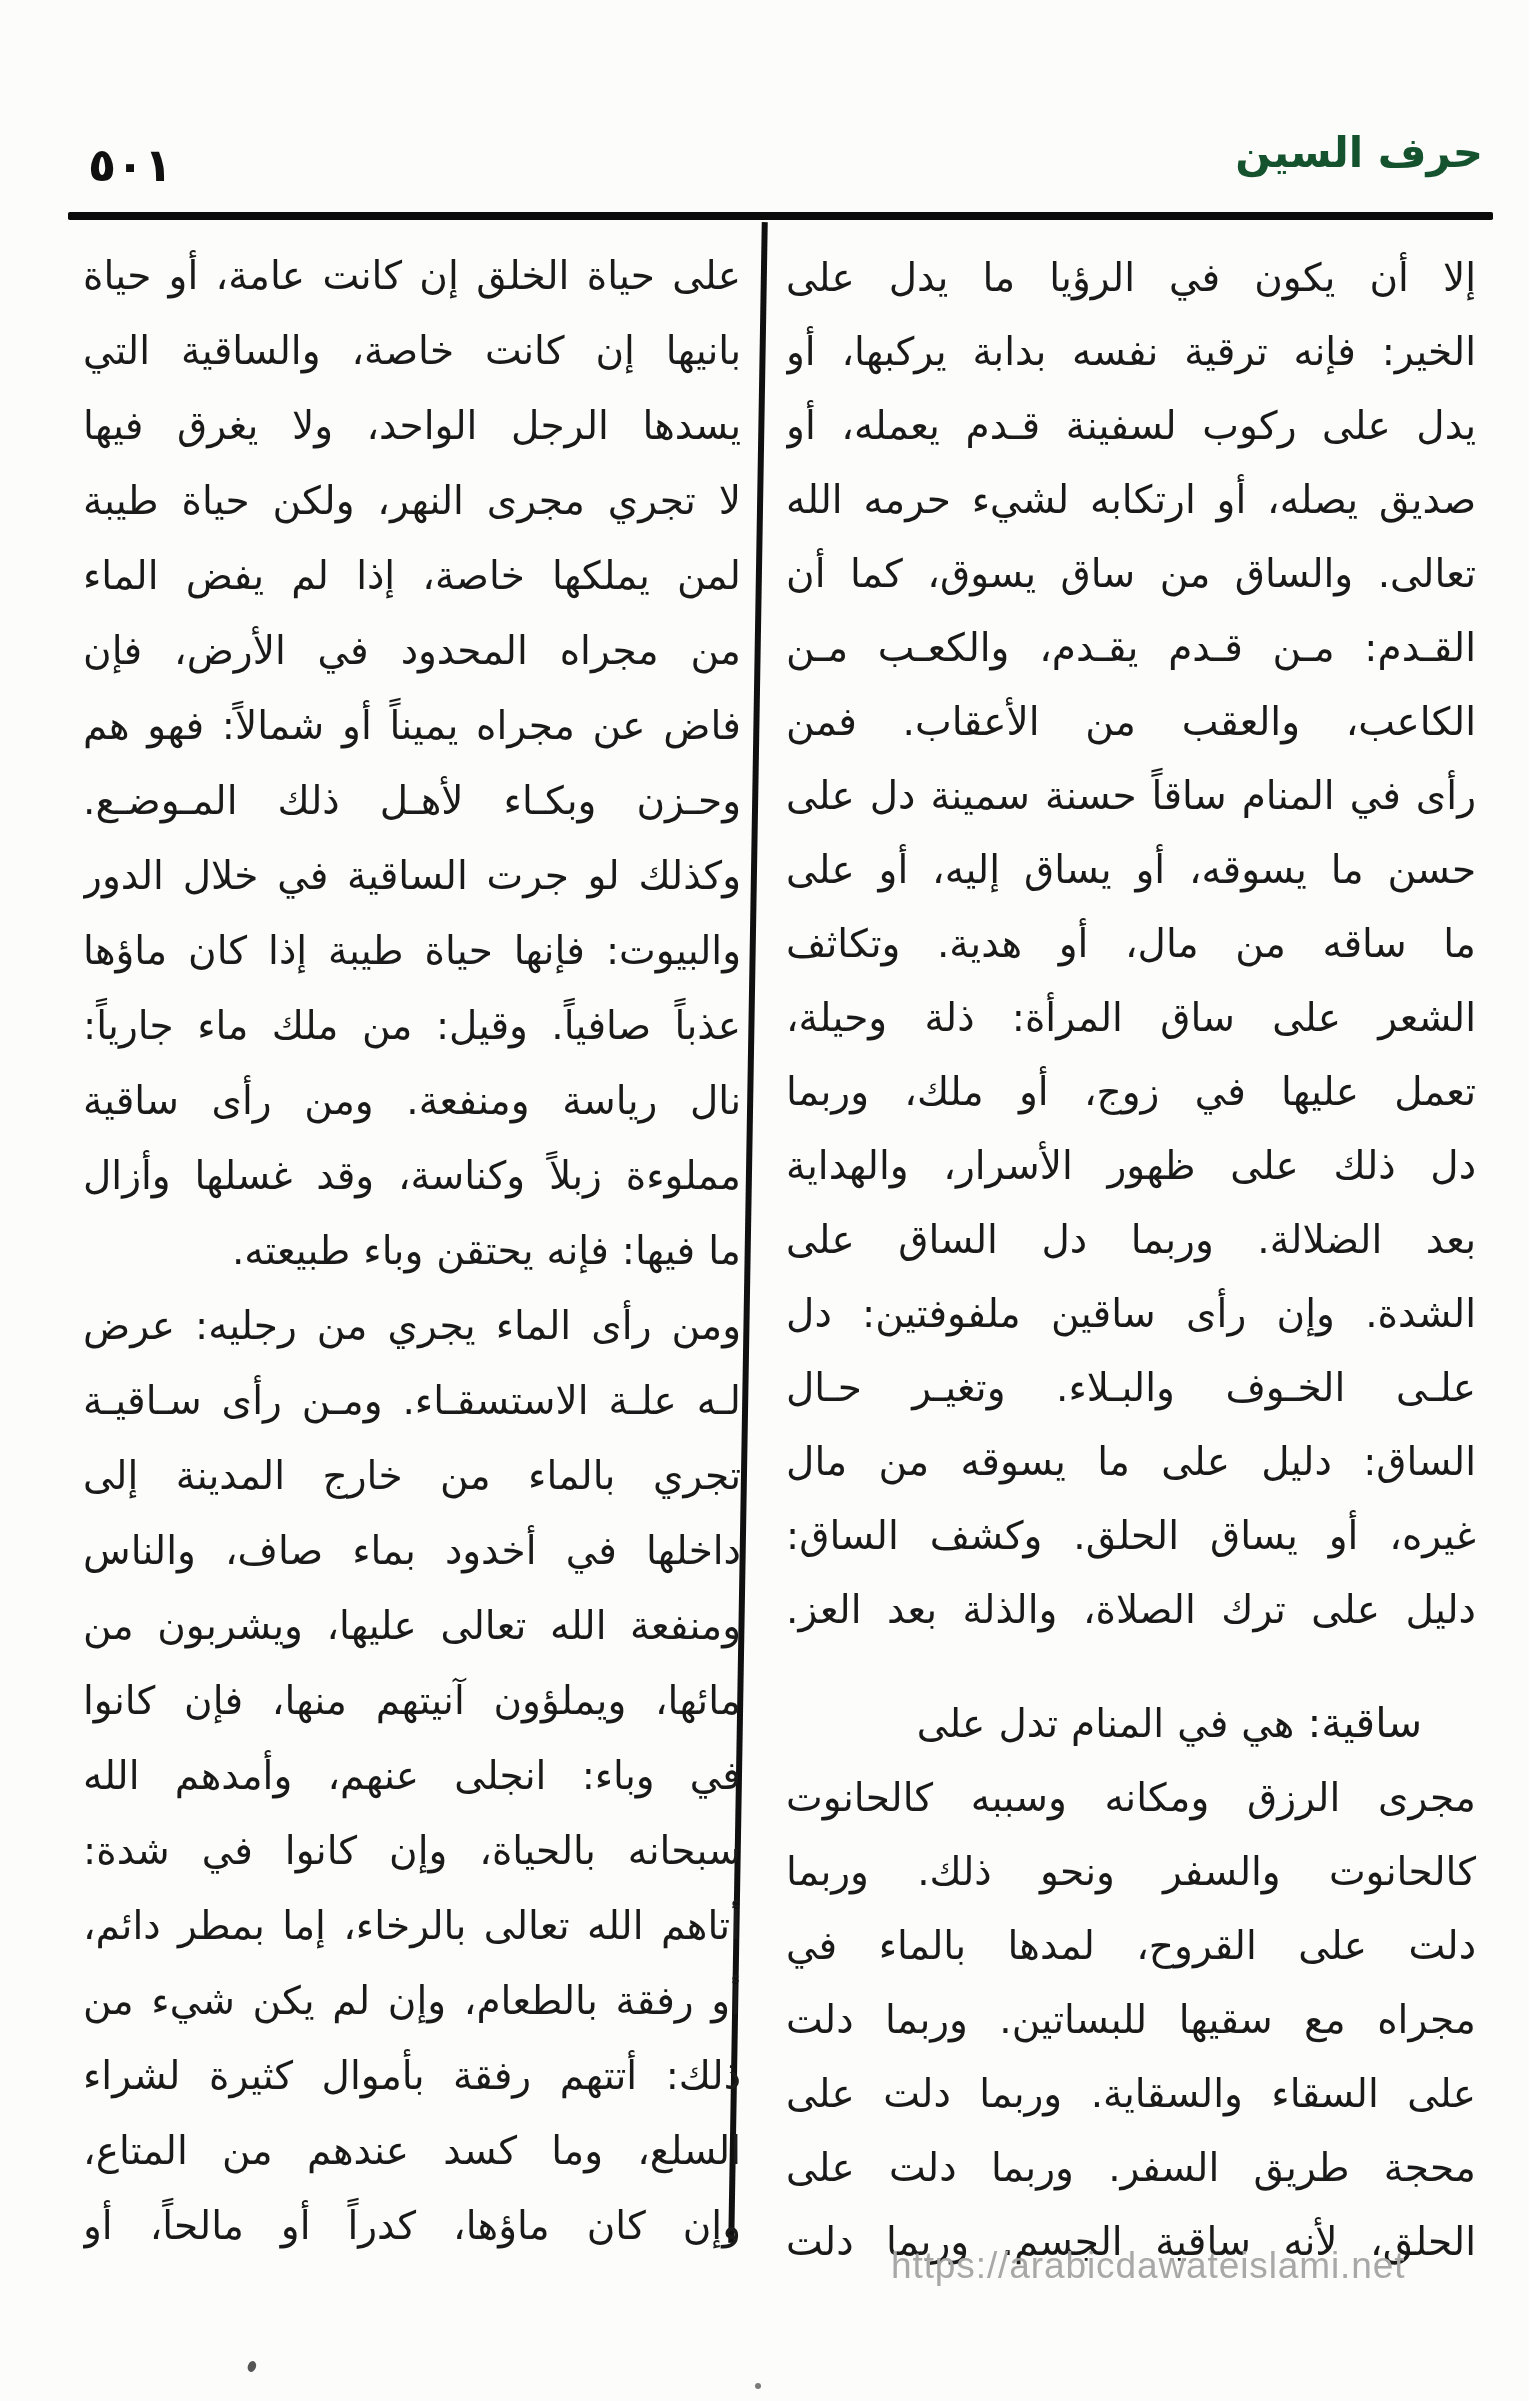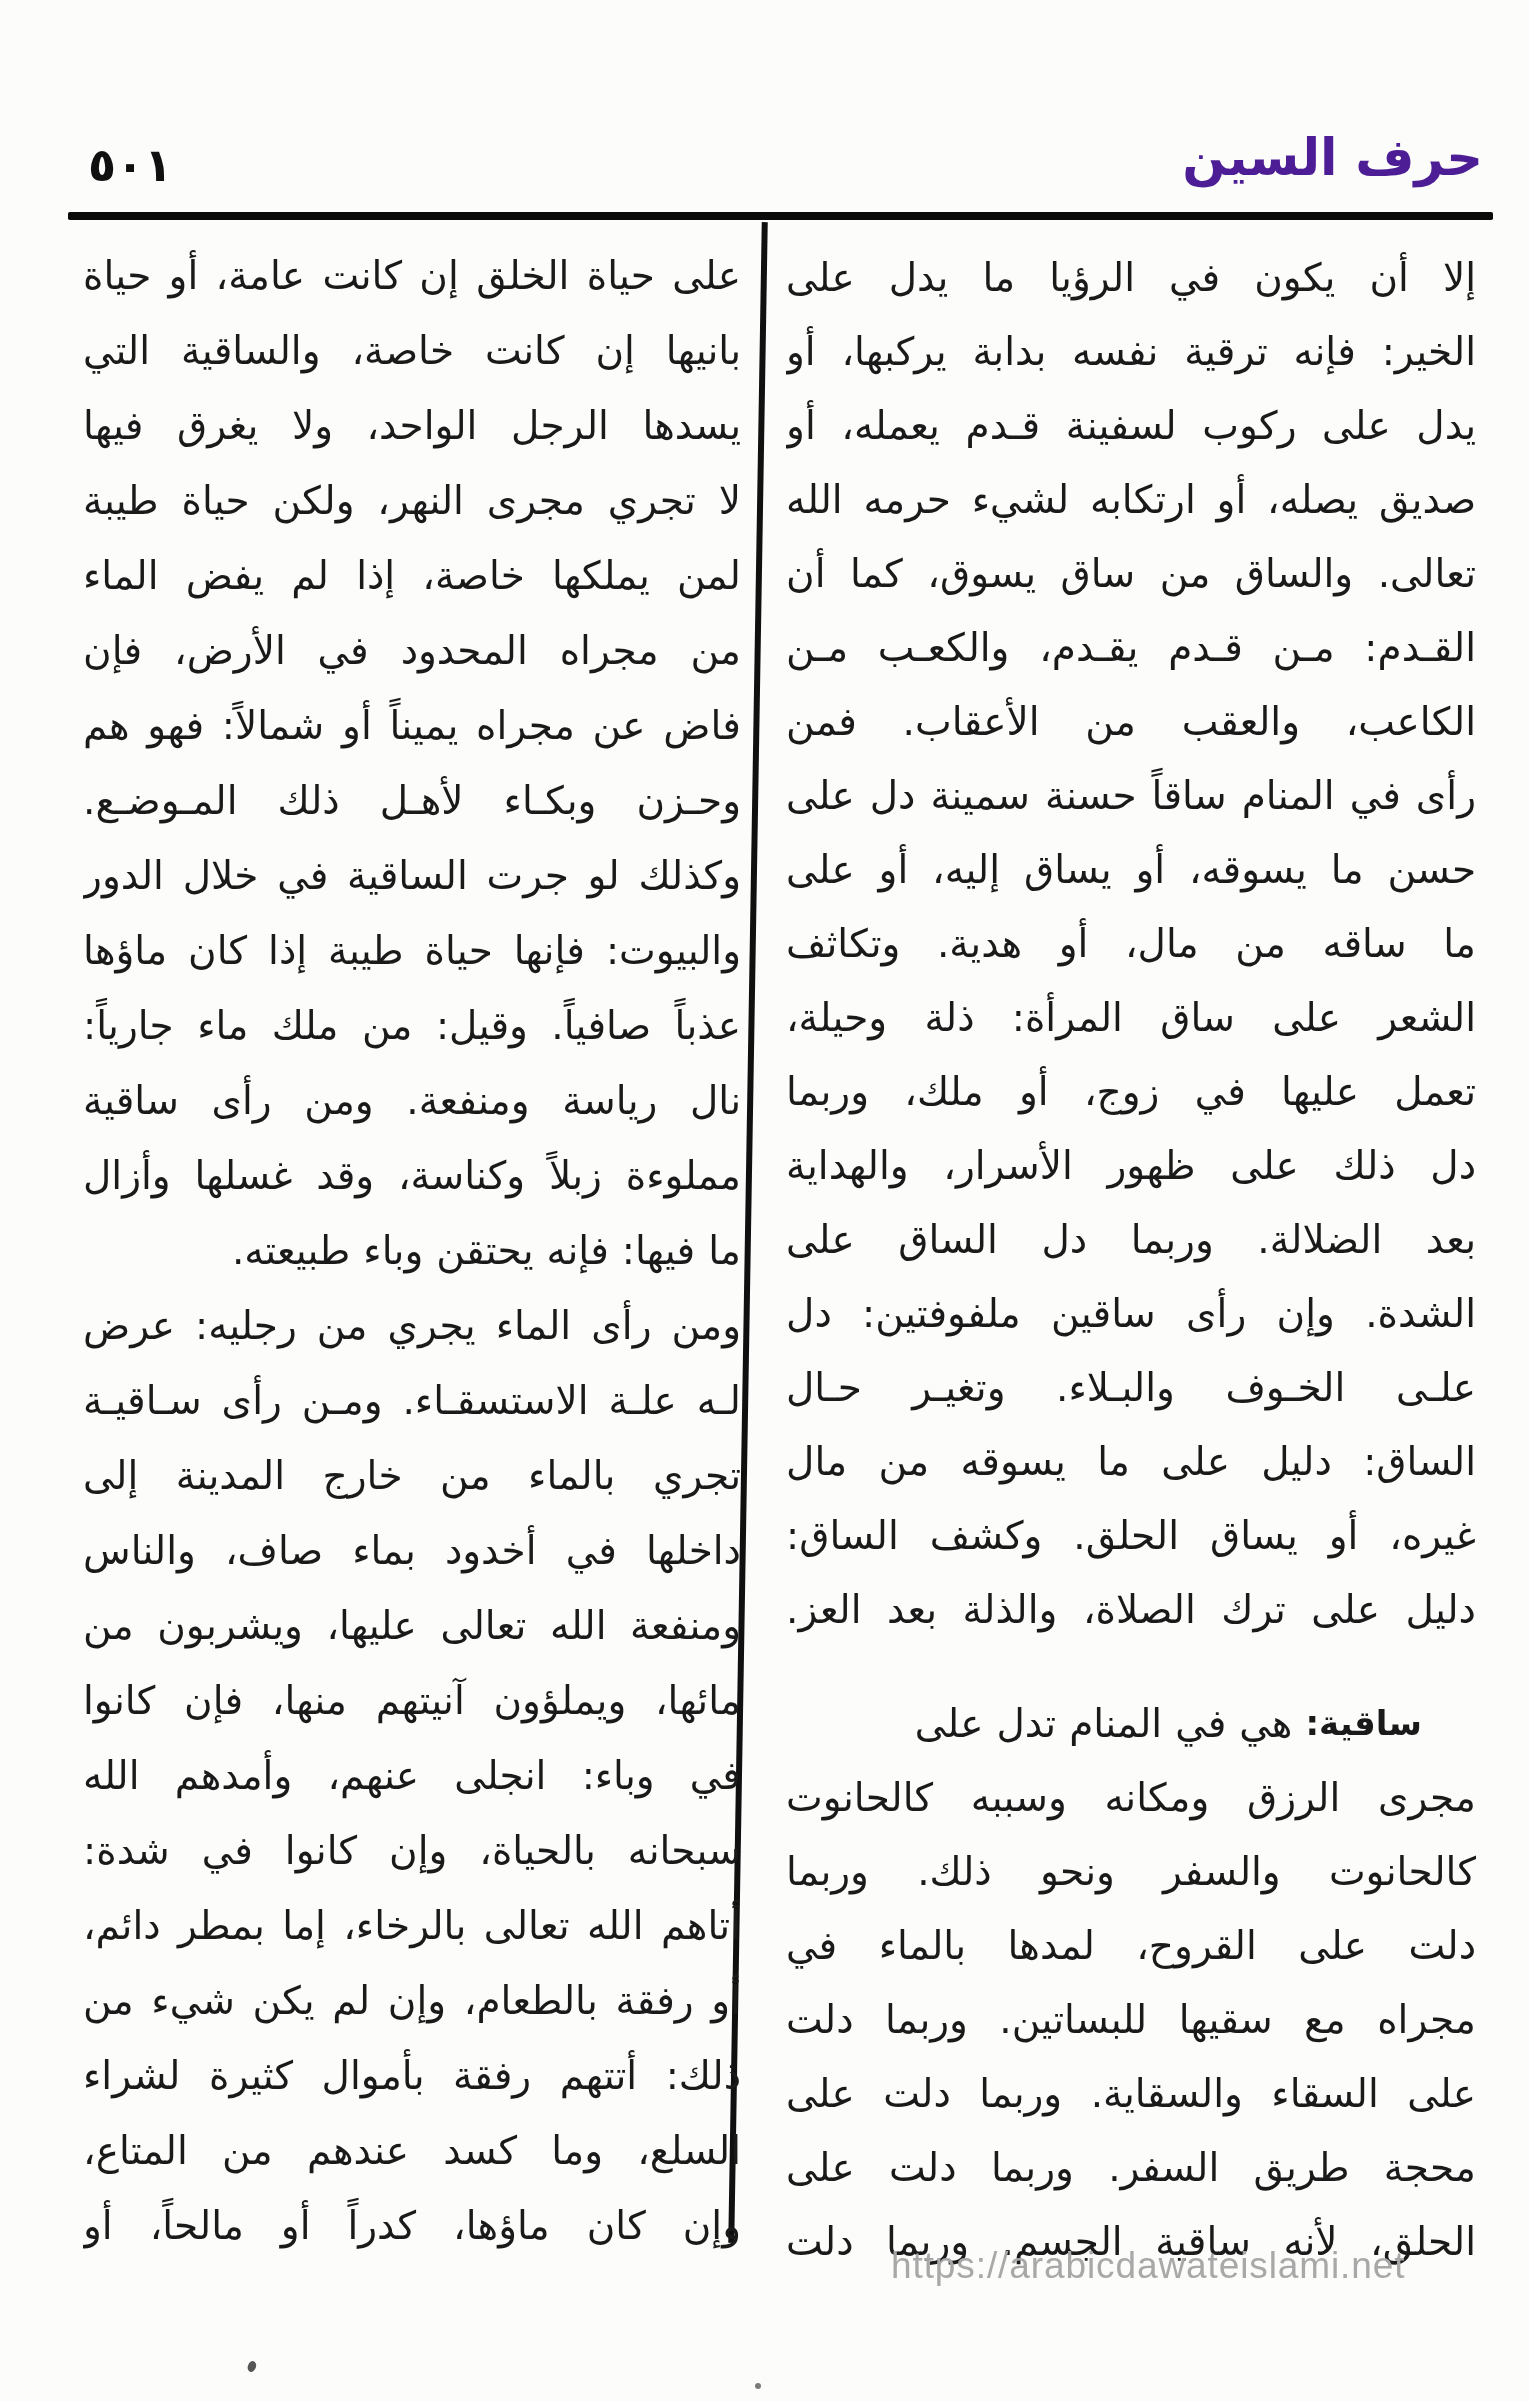--- a/index.html
+++ b/index.html
@@ -19,23 +19,23 @@
     top: 138px;
     font-size: 46px;
     font-weight: bold;
     color: #101010;
     letter-spacing: 3.5px;
   }
   .chapter-title {
     position: absolute;
     right: 46px;
     top: 128px;
-    font-size: 51px;
+    font-size: 42px;
     font-weight: bold;
-    color: #4c1d95;
+    color: #14532d;
     direction: rtl;
   }
   .header-rule {
     position: absolute;
     left: 68px;
     top: 212px;
     width: 1425px;
     height: 7.9px;
     background: #0b0b0b;
     border-radius: 1.8px;
@@ -62,21 +62,21 @@
     height: 74px;
     overflow: hidden;
     font-size: 39px;
     color: #1a1a1a;
     white-space: nowrap;
   }
   .left-col .line { height: 75px; }
   .line.short { justify-content: flex-start; gap: 13px; }
   .para2 { margin-top: 40px; }
   .indent-first .line:first-child { padding-right: 54px; }
-  .lead { font-weight: bold; font-size: 34px; }
+  .lead { font-weight: normal; font-size: 41px; }
   .watermark {
     position: absolute;
     left: 891px;
     top: 2245px;
     font-family: "Liberation Sans", sans-serif;
     font-size: 37px;
     color: #a8a8a8;
     letter-spacing: 0.9px;
   }
   .speck1 {

